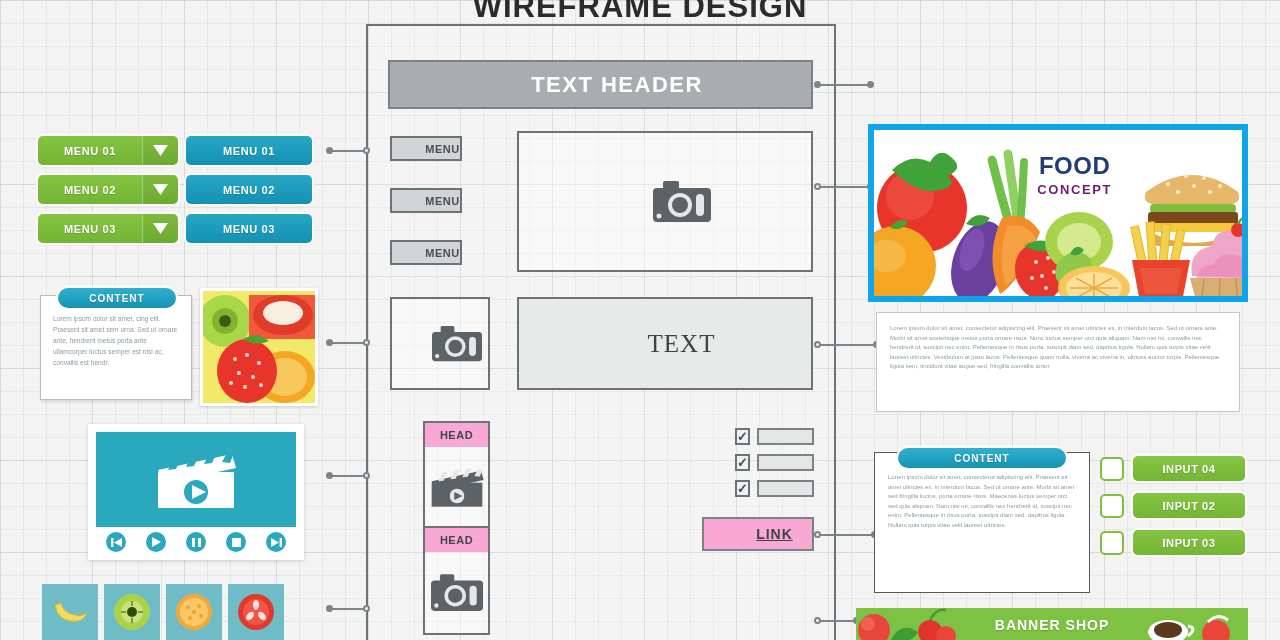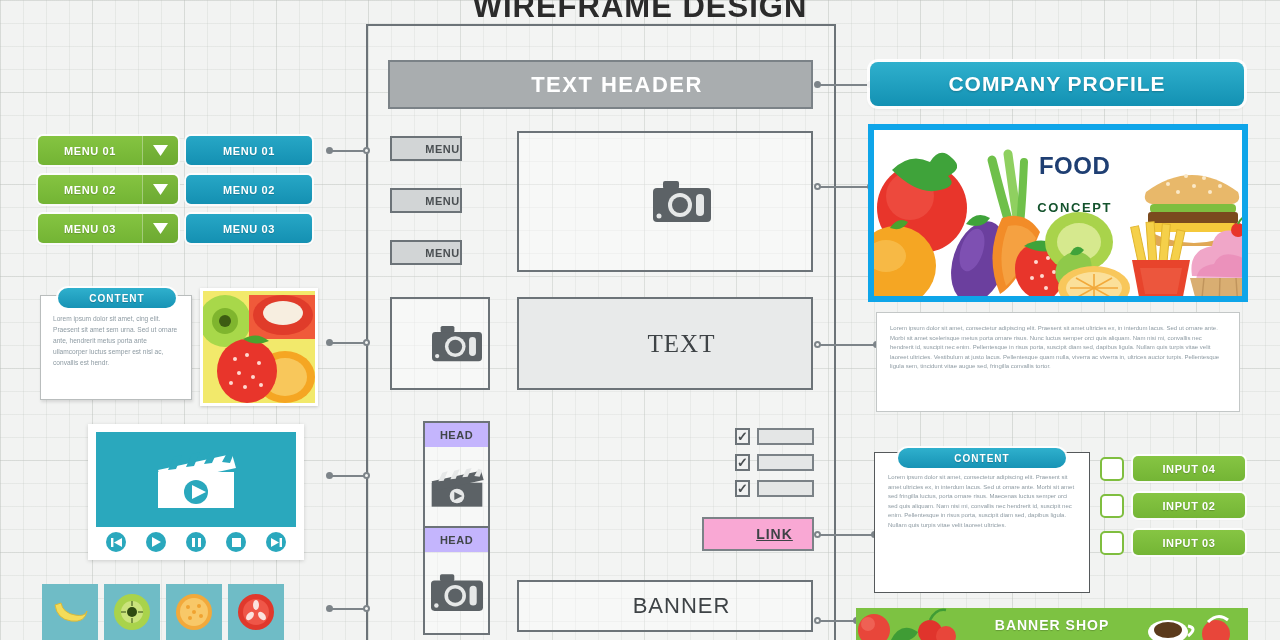--- a/index.html
+++ b/index.html
@@ -59,21 +59,21 @@
   }
   .text-block {
     left: 517px; top: 297px; width: 296px; height: 93px;
     display: flex; align-items: center; justify-content: center;
     font-size: 25px; color: #3e4346; letter-spacing: 1px; font-family: Liberation Serif, serif;
   }
   .head-stack { left: 390px; top: 421px; width: 100px; height: 215px; }
   .head-cell { width: 100%; height: 107px; border: 2px solid #6c7378; position: relative; background: rgba(255,255,255,0.35); }
   .head-cell + .head-cell { border-top: none; }
   .head-label {
-    height: 24px; background: #c4b5fd; display: flex; align-items: center; justify-content: center;
+    height: 24px; background: #f9a8d4; display: flex; align-items: center; justify-content: center;
     font-size: 11px; font-weight: bold; color: #41464a; letter-spacing: .5px;
   }
   .head-icon { height: 81px; display: flex; align-items: center; justify-content: center; }
   .textarea-box {
     left: 517px; top: 421px; width: 167px; height: 137px;
     display: flex; align-items: center; justify-content: center;
     font-size: 16px; color: #3e4346; letter-spacing: 1px;
   }
   .banner-box {
     left: 517px; top: 580px; width: 296px; height: 52px;
@@ -185,21 +185,21 @@
     display: flex; align-items: center; justify-content: center;
     color: #ffffff; font-size: 21px; font-weight: bold; letter-spacing: 1px;
     text-shadow: 0 1px 2px rgba(0,0,0,0.22);
   }
   .food-card {
     position: absolute; left: 868px; top: 124px; width: 380px; height: 178px;
     background: #ffffff; border: 6px solid #0ea5e9; overflow: hidden;
   }
   .food-title { position: absolute; right: 130px; top: 22px; text-align: center; }
   .food-title .t1 { font-size: 24px; font-weight: bold; color: #1f3f73; letter-spacing: .5px; }
-  .food-title .t2 { font-size: 13px; font-weight: bold; color: #14532d; letter-spacing: 1.6px; margin-top: 20px;}
+  .food-title .t2 { font-size: 13px; font-weight: bold; color: #701a75; letter-spacing: 1.6px; margin-top: 2px;}
 
   .text-card-right {
     position: absolute; left: 876px; top: 312px; width: 364px; height: 100px;
     background: #ffffff; border: 1px solid #c3c7c7; padding: 11px 13px;
   }
   .content-card-right {
     position: absolute; left: 874px; top: 452px; width: 216px; height: 141px;
     background: #ffffff; border: 1px solid #55595b; padding: 20px 13px 10px;
   }
   .input-col { position: absolute; left: 1100px; top: 456px; }
@@ -464,21 +464,20 @@
           <rect x="10" y="1" width="16" height="8" rx="2" fill="#5c6266"></rect>
           <circle cx="27" cy="25" r="12" fill="#e6e8e8"></circle>
           <circle cx="27" cy="25" r="8" fill="#5c6266"></circle>
           <rect x="43" y="14" width="8" height="22" rx="4" fill="#e6e8e8"></rect>
           <circle cx="6" cy="36" r="2.5" fill="#e6e8e8"></circle>
         </svg>
       </div>
     </div>
   </div>
 
-  <div class="abs gbox-hollow banner-box">BANNER</div>
 
   <div class="abs check-list">
     <div class="check-row">
       <span class="chk">✓</span>
       <span class="chk-field"></span>
     </div>
     <div class="check-row">
       <span class="chk">✓</span>
       <span class="chk-field"></span>
     </div>
@@ -504,21 +503,20 @@
   </div>
   <div class="conn" style="left:818px; top:534px; width:56px;">
     <span class="dot l"></span>
     <span class="dot r filled"></span>
   </div>
   <div class="conn" style="left:818px; top:620px; width:38px;">
     <span class="dot l"></span>
     <span class="dot r filled"></span>
   </div>
 
-  <div class="banner-blue">COMPANY PROFILE</div>
 
   <div class="food-card">
     <svg width="380" height="178" viewBox="0 0 380 178" preserveAspectRatio="none">
       <rect width="380" height="178" fill="#ffffff"></rect>
 
       <circle cx="48" cy="78" r="45" fill="#e8352b"></circle>
       <circle cx="36" cy="66" r="24" fill="#f15a4c" opacity=".55"></circle>
       <path d="M18 40 q18 -18 38 -8 q10 -16 22 -4 q12 10 -4 18 q10 10 -8 14 q-22 6 -48 -20z" fill="#3fa33a"></path>
 
       <circle cx="22" cy="136" r="40" fill="#f5a623"></circle>

